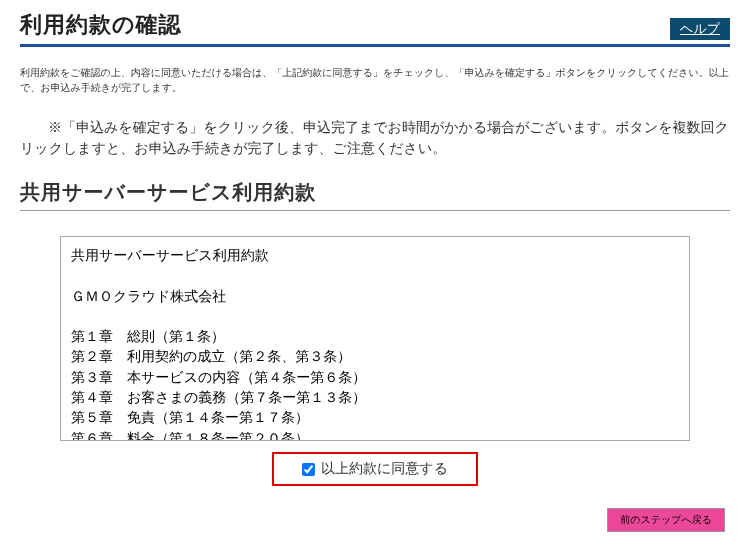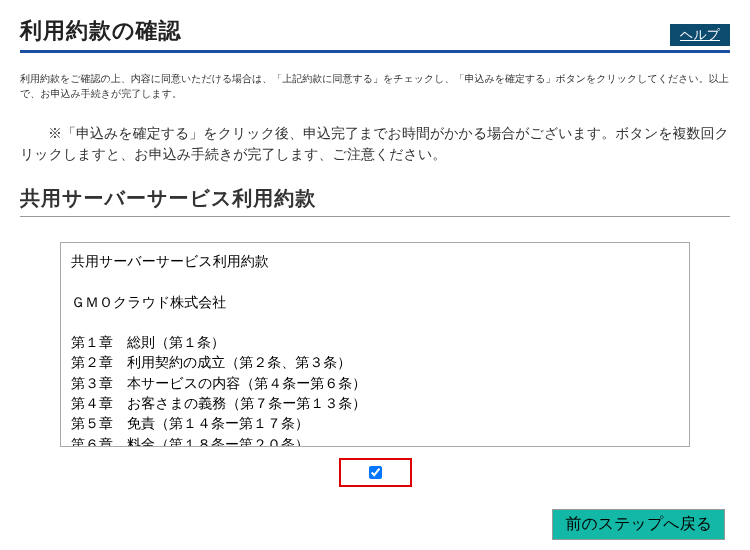--- a/index.html
+++ b/index.html
@@ -17,21 +17,20 @@
       align-items: flex-end;
       border-bottom: 3px solid #1a4fa3;
       padding-bottom: 4px;
       margin-bottom: 18px;
     }
     .page-title {
       font-size: 22px;
       font-weight: bold;
       color: #222;
       letter-spacing: 1px;
-      margin-top: 6px;
     }
     .help-link {
       background: #0c4a6e;
       color: #fff;
       padding: 2px 10px;
       font-size: 13px;
       text-decoration: underline;
       cursor: pointer;
     }
     .intro-text {
@@ -87,23 +86,23 @@
     }
     .button-row {
       display: flex;
       justify-content: flex-end;
       gap: 8px;
       margin-top: 22px;
       padding-right: 5px;
     }
     .btn {
       font-family: inherit;
-      font-size: 16px;
+      font-size: 10px;
       padding: 4px 12px;
-      background: #14b8a6;
+      background: #ec4899;
       border: 1px solid #999;
       cursor: pointer;
     }
     .highlight-box {
       border: 2px solid #d00;
       padding: 2px;
       display: inline-block;
     }
   </style>
 </head>
@@ -130,19 +129,20 @@
 第３章　本サービスの内容（第４条ー第６条）
 第４章　お客さまの義務（第７条ー第１３条）
 第５章　免責（第１４条ー第１７条）
 第６章　料金（第１８条ー第２０条）
 第７章　本サービスの更新及び終了等（第２１条ー第２４条）
 第８章　ＩＴＰＡＲＫホームページ制作サービスに関する特則（第２５条ー第</textarea>
 
   <div class="agree-row">
     <div class="agree-wrap">
       <input type="checkbox" id="agree-cb" checked="" style="">
+      <label for="agree-cb">以上約款に同意する</label>
     </div>
   </div>
 </div>
 
 <div class="button-row">
   <button class="btn">前のステップへ戻る</button>
 </div>
 
 </body></html>

